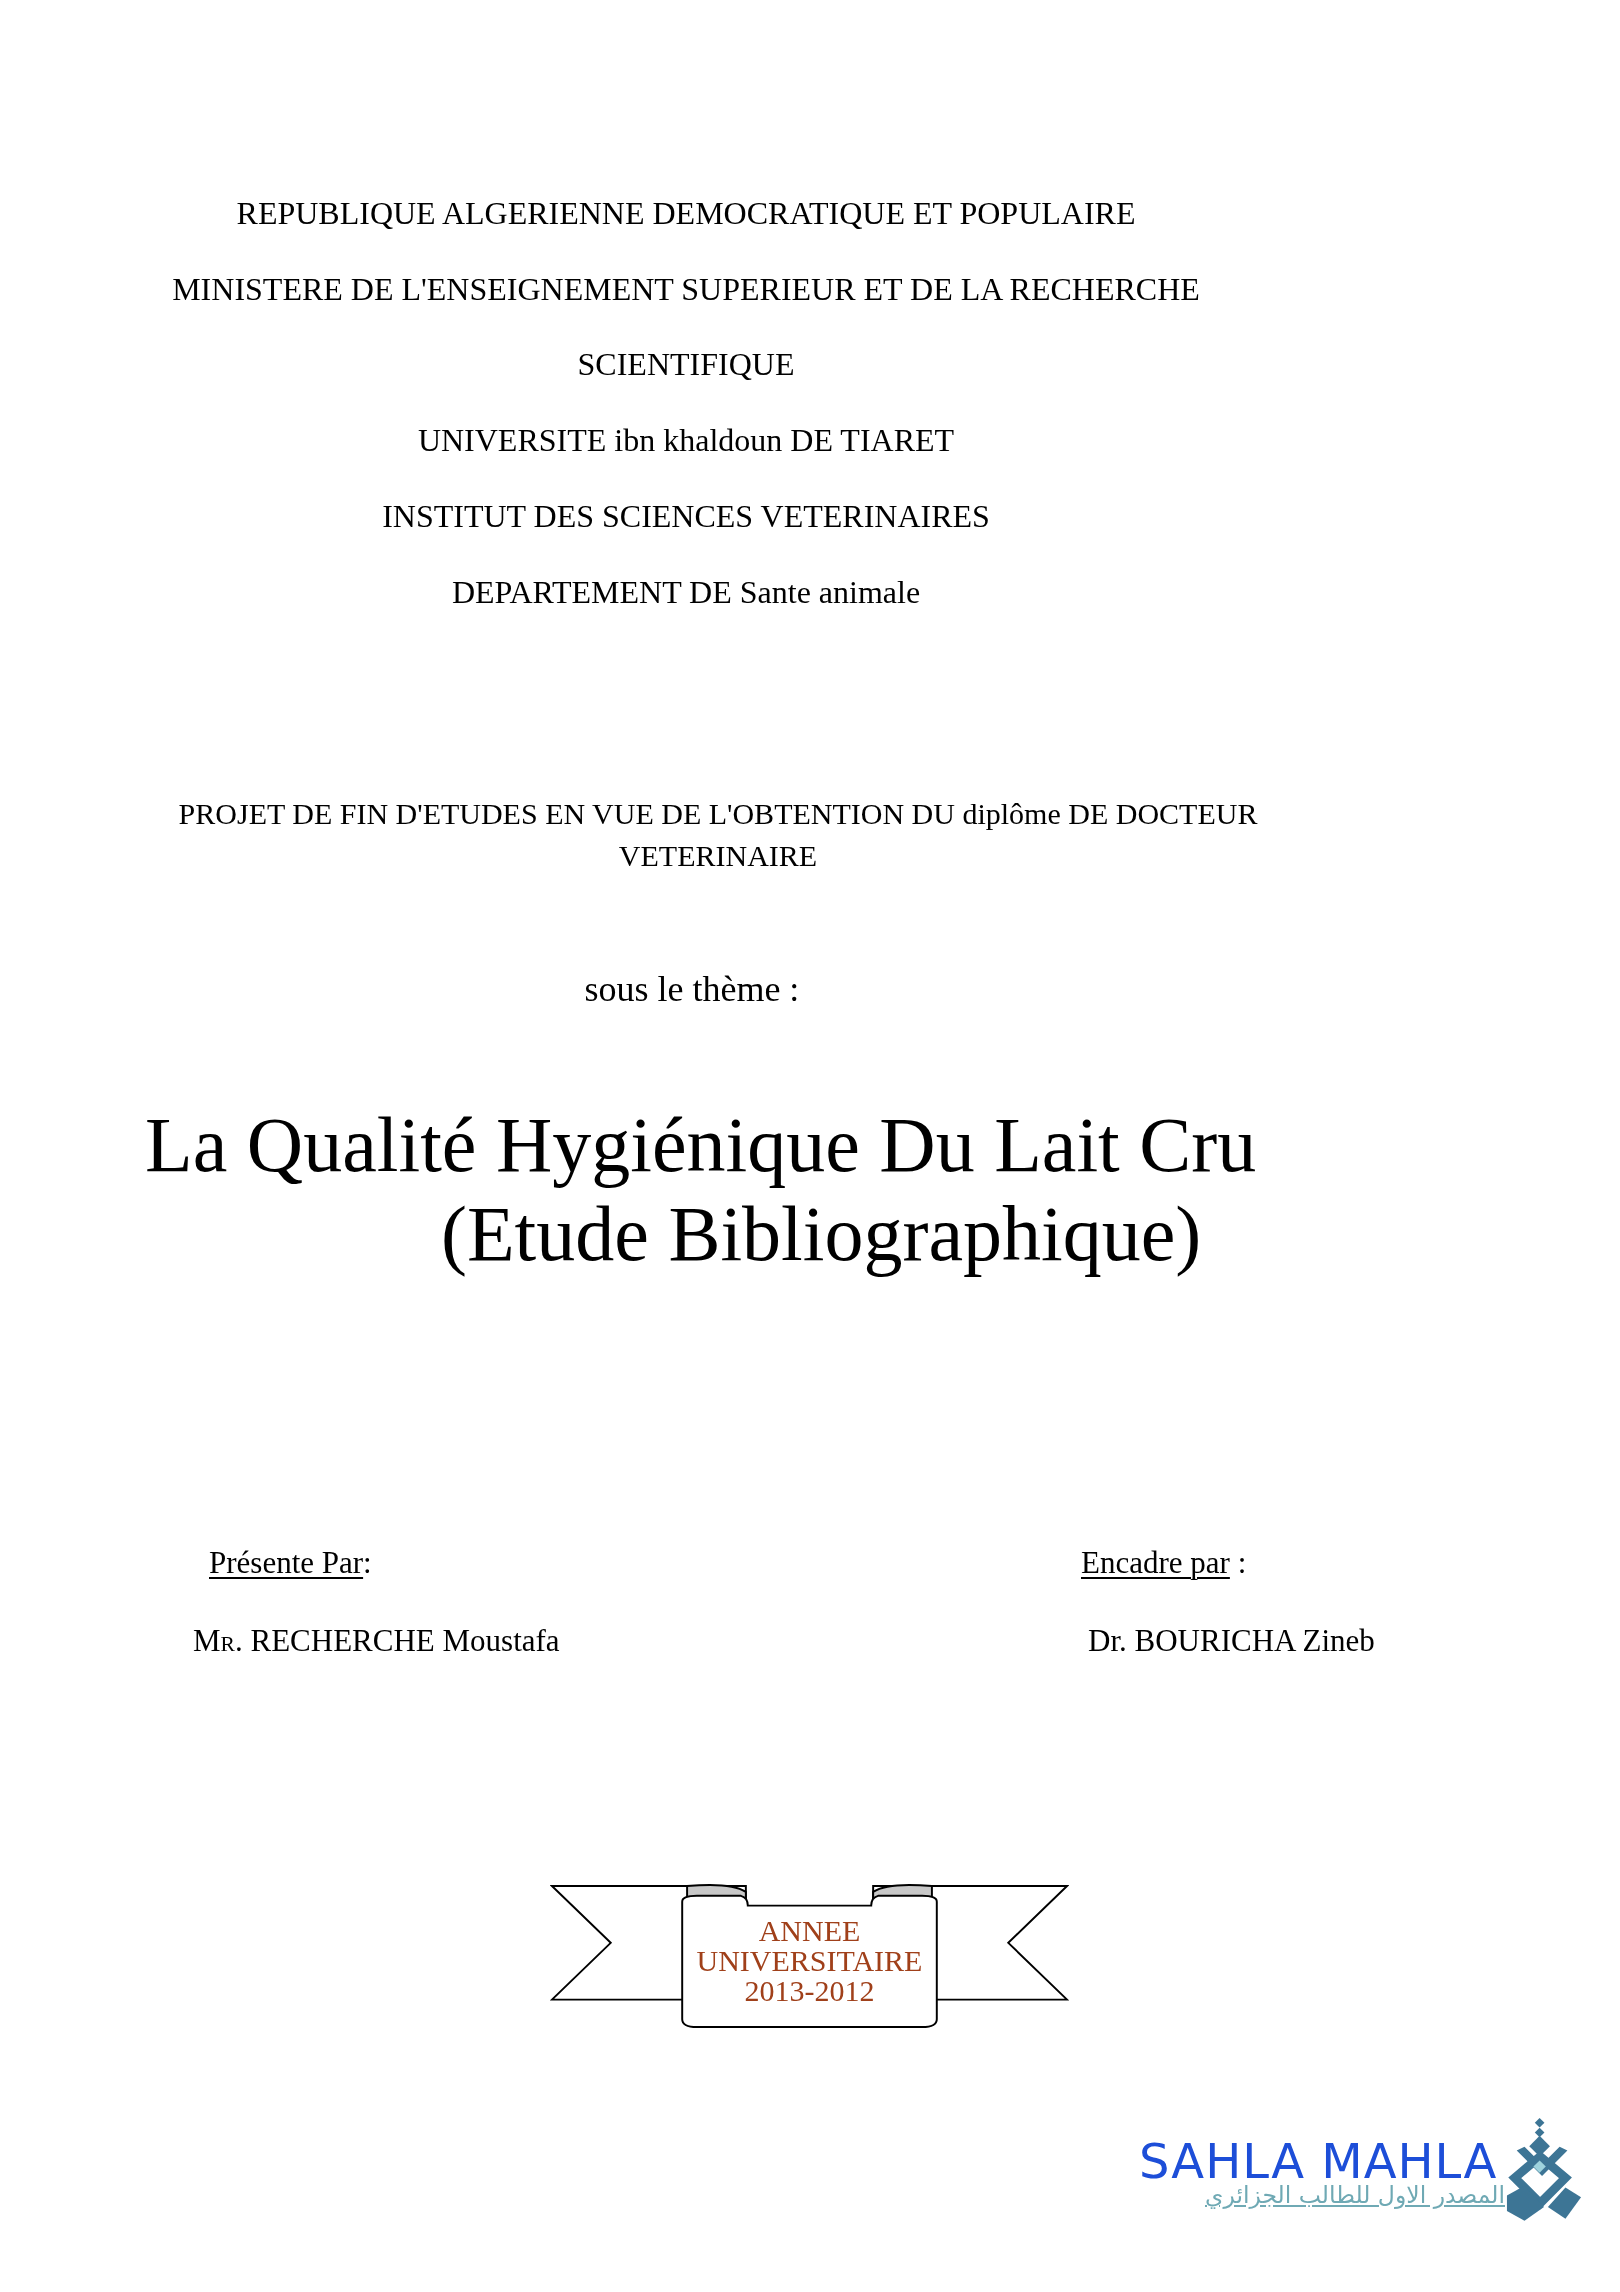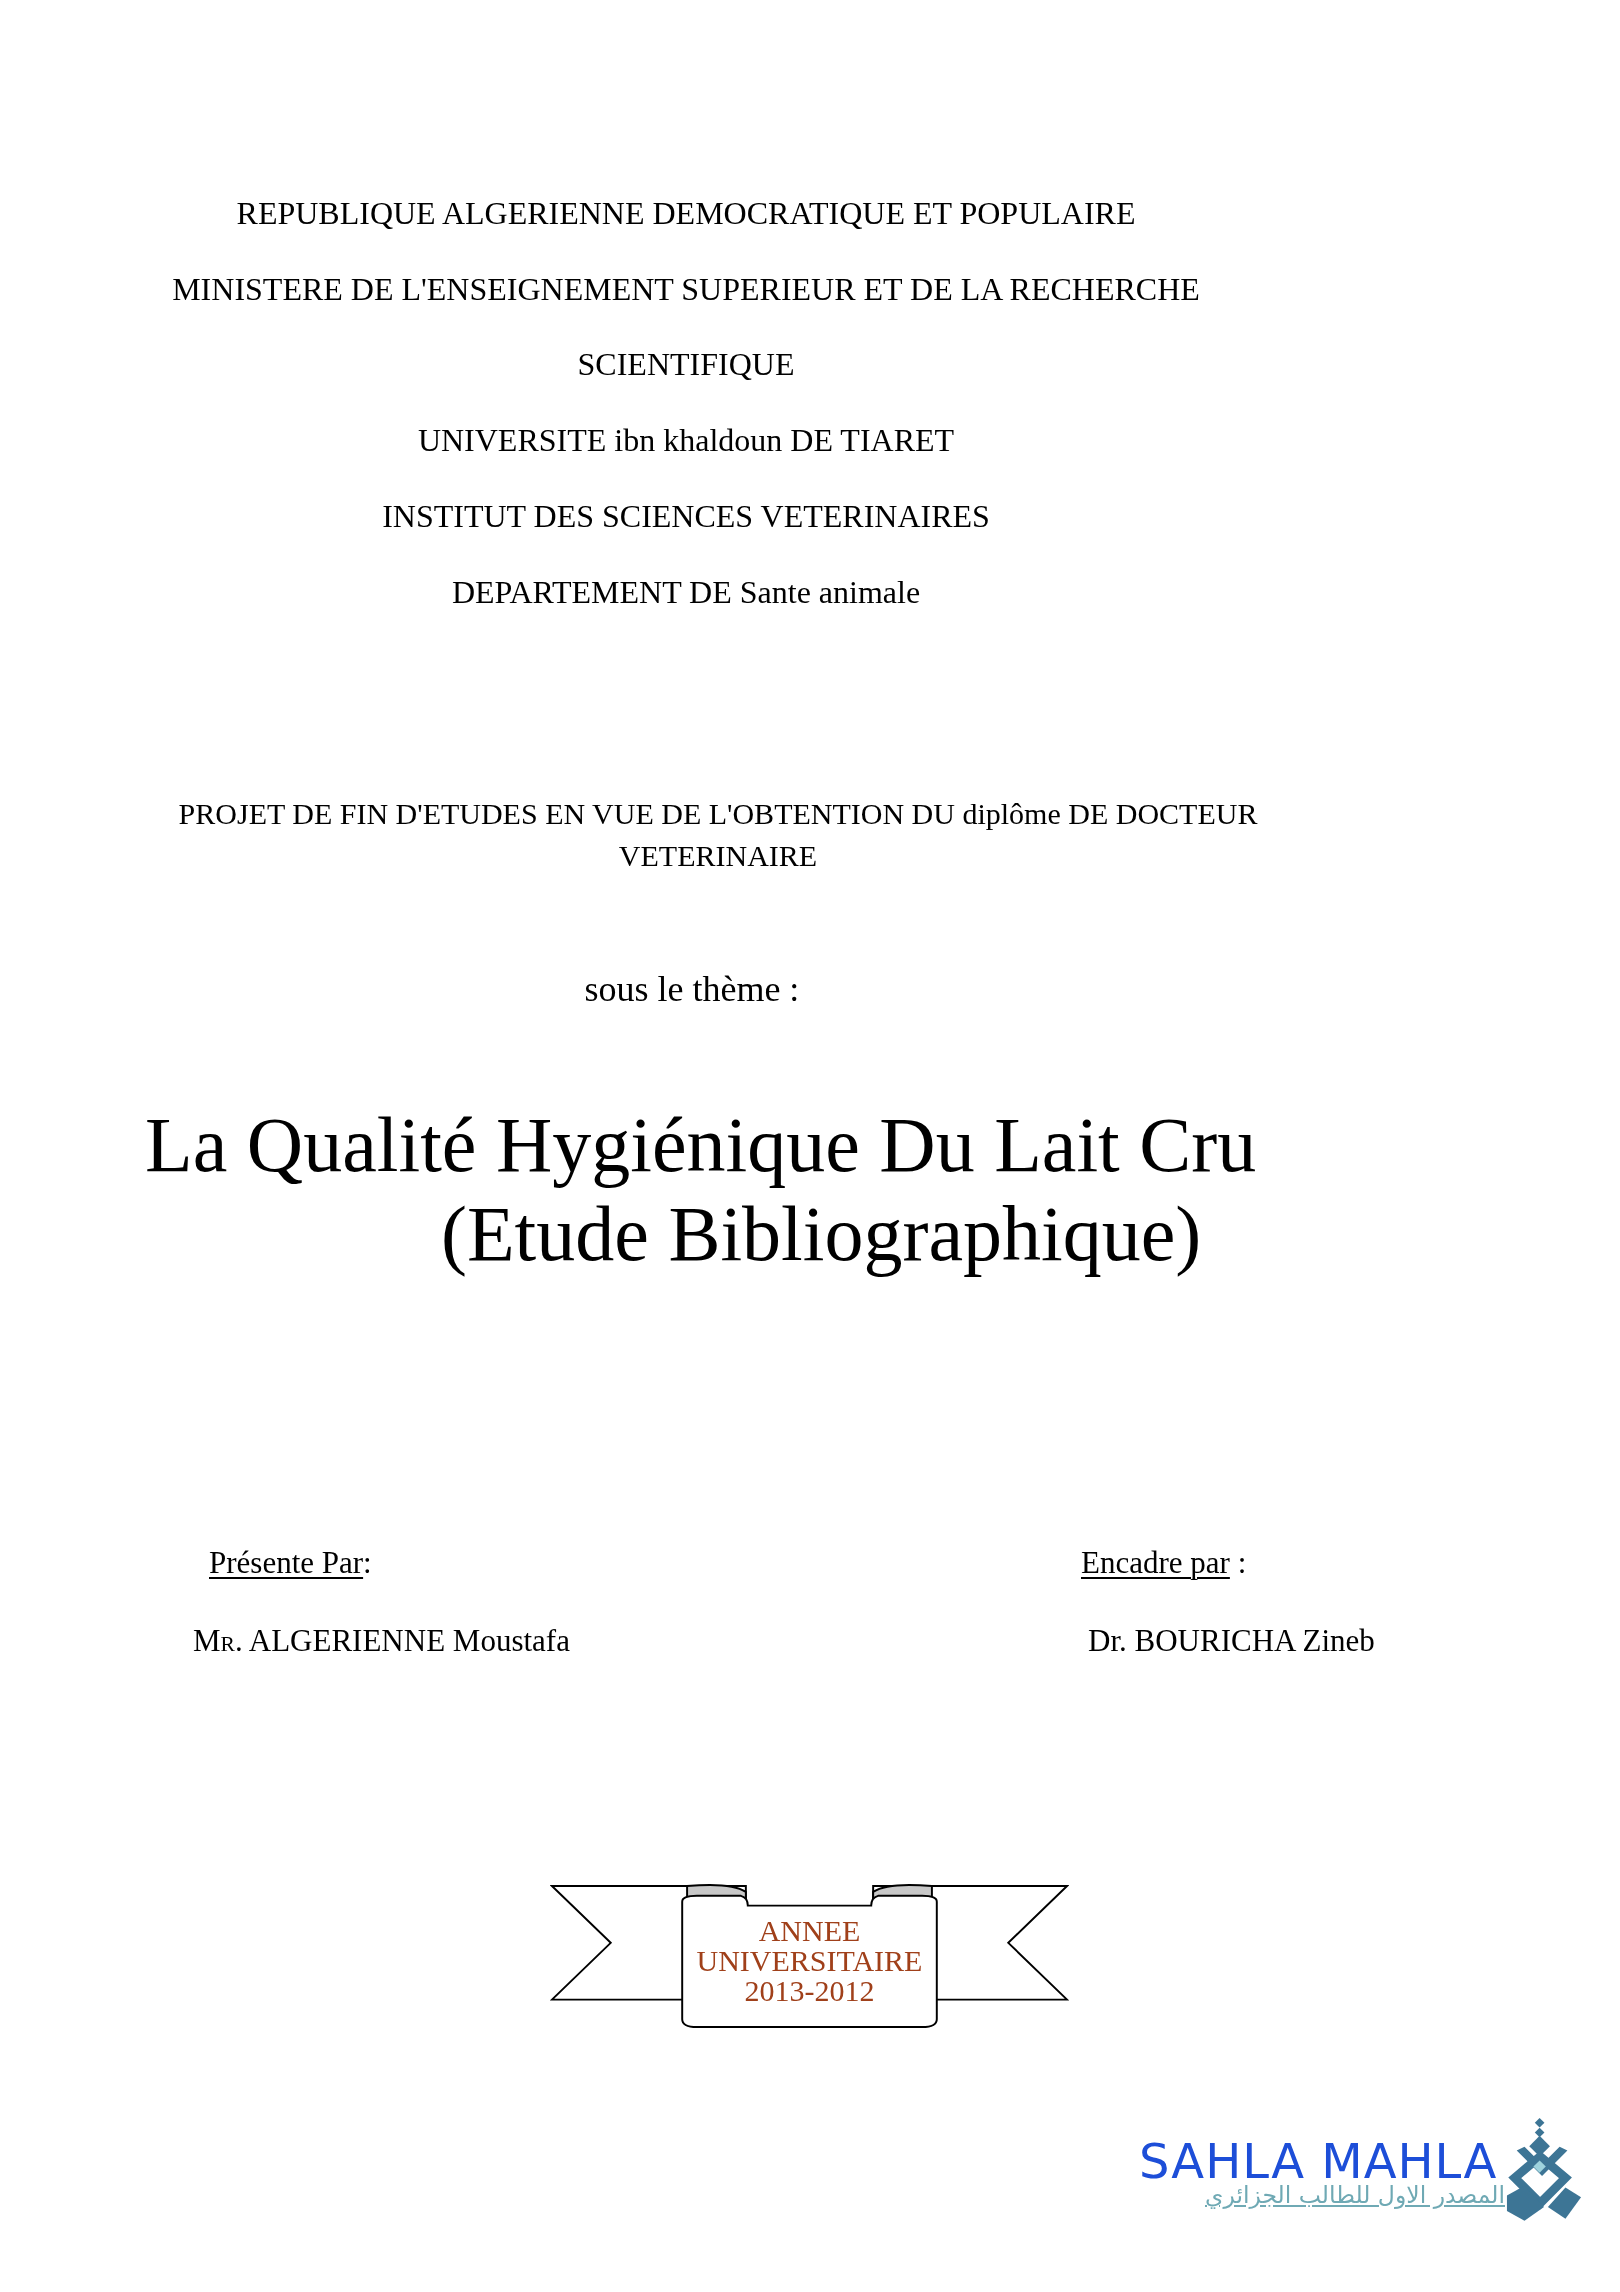--- a/index.html
+++ b/index.html
@@ -39,21 +39,21 @@
 <div class="line title" style="top:1100px; left:14.7px">La Qualité Hygiénique Du Lait Cru</div>
 <div class="line title" style="top:1189px; left:0; width:1625px; text-align:left; padding-left:441px; box-sizing:border-box">(Etude Bibliographique)</div>
 
 <div class="sig" style="left:209px; top:1543px">
   <span class="u">Présente Par</span><span>:</span>
 </div>
 <div class="sig" style="left:1081px; top:1543px">
   <span class="u">Encadre par</span><span> :</span>
 </div>
 <div class="sig" style="left:193px; top:1621px">
-  <span>M</span><span class="smallcap">R</span><span>. ALGERIENNE Moustafa</span>
+  <span>M</span><span class="smallcap">R</span><span>. RECHERCHE Moustafa</span>
 </div>
 <div class="sig" style="left:1088px; top:1621px">Dr. BOURICHA Zineb</div>
 
 <svg id="banner" viewBox="0 0 530 160">
 
   <polygon points="2,6 200,6 200,122 2,122 62,64" fill="#ffffff" stroke="#000" stroke-width="2"></polygon>
 
   <polygon points="528,6 330,6 330,122 528,122 468,64" fill="#ffffff" stroke="#000" stroke-width="2"></polygon>
 
   <path d="M140,20 L140,6 Q185,2 200,12 L200,30 Z" fill="#c8c8c8" stroke="#000" stroke-width="2"></path>

